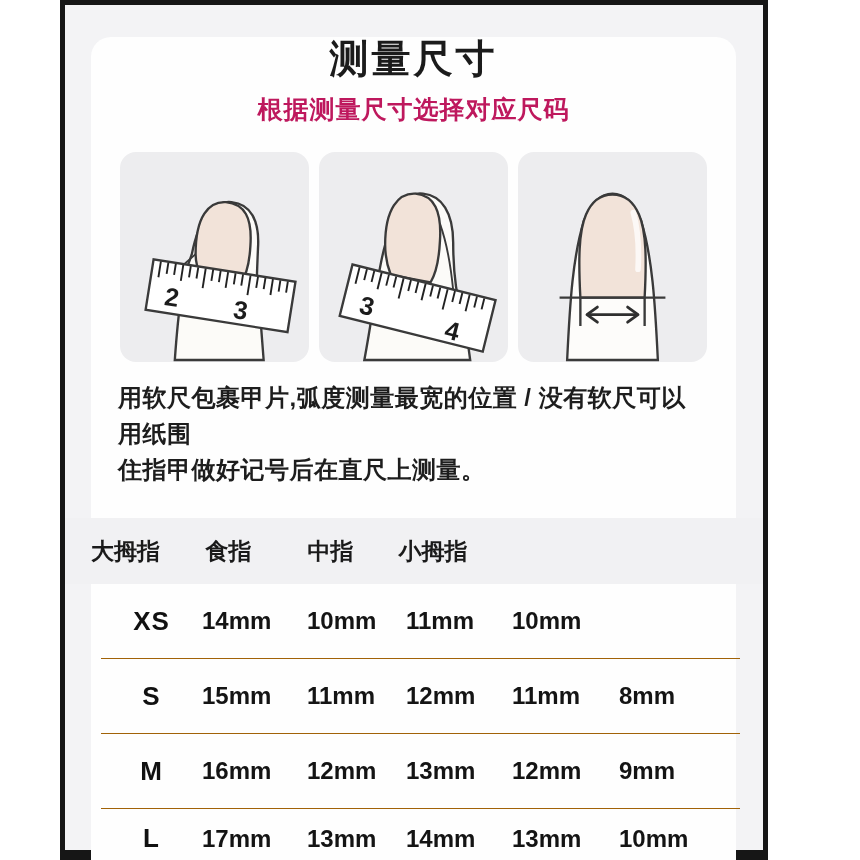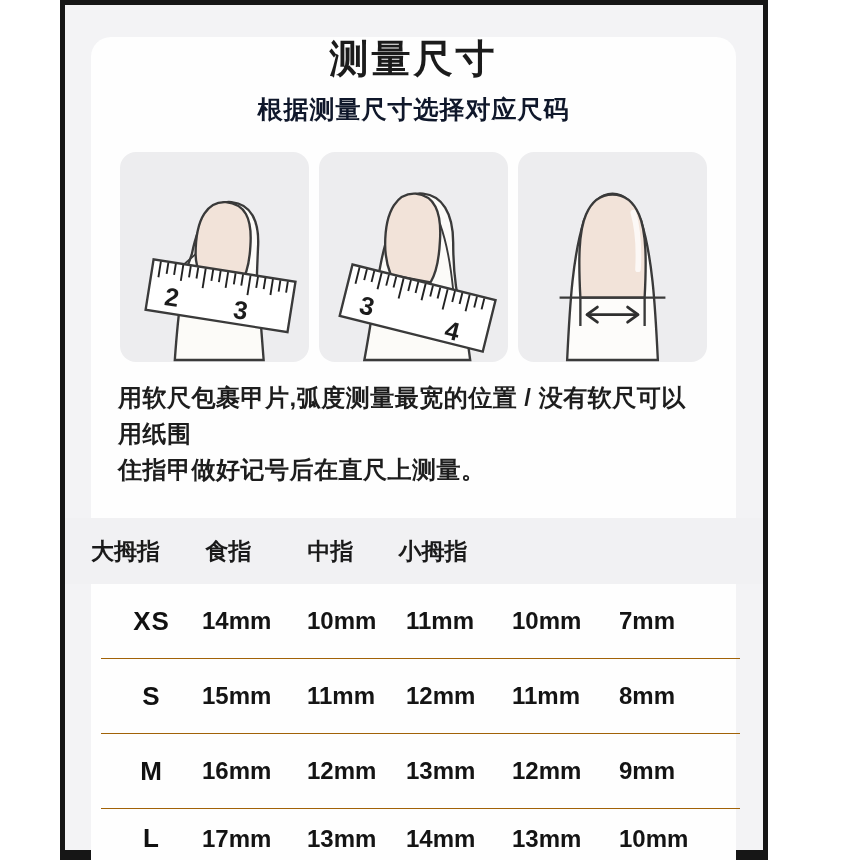--- a/index.html
+++ b/index.html
@@ -16,21 +16,21 @@
     margin:18px 27px 0 26px; height:827px; background:#fefefe;
     border-radius:20px 20px 0 0; overflow:visible;
   }
 
   .title {
     margin-top:32px; height:44px; text-align:center;
     font-size:39px; line-height:44px; font-weight:700; letter-spacing:3px; color:#1b1b1b;
   }
   .subtitle {
     margin-top:12px; height:32px; text-align:center;
-    font-size:25px; line-height:32px; font-weight:700; letter-spacing:1px; color:#0f172a;
+    font-size:25px; line-height:32px; font-weight:700; letter-spacing:1px; color:#be185d;
   }
 
   .tiles { margin-top:27px; height:210px; display:flex; gap:10px; padding:0 29px; }
   .tile { flex:1; height:210px; background:#ededef; border-radius:16px; overflow:hidden; }
   .tile svg { display:block; width:100%; height:100%; }
   .tape-num { font-size:27px; font-weight:700; fill:#1c1c1c; font-family:"Liberation Sans",sans-serif; }
 
   .instructions {
     margin:18px 26px 0 27px; font-size:24px; line-height:36px;
     font-weight:700; color:#1d1d1d; letter-spacing:0.5px;
@@ -158,21 +158,20 @@
         </div>
       </div>
 
       <div class="tbl">
         <div class="trow data">
           <div class="size-cell">XS</div>
           <div class="cell">14mm</div>
           <div class="cell">10mm</div>
           <div class="cell">11mm</div>
           <div class="cell">10mm</div>
-          <div class="cell">7mm</div>
         </div>
         <div class="trow data">
           <div class="size-cell">S</div>
           <div class="cell">15mm</div>
           <div class="cell">11mm</div>
           <div class="cell">12mm</div>
           <div class="cell">11mm</div>
           <div class="cell">8mm</div>
         </div>
         <div class="trow data">

